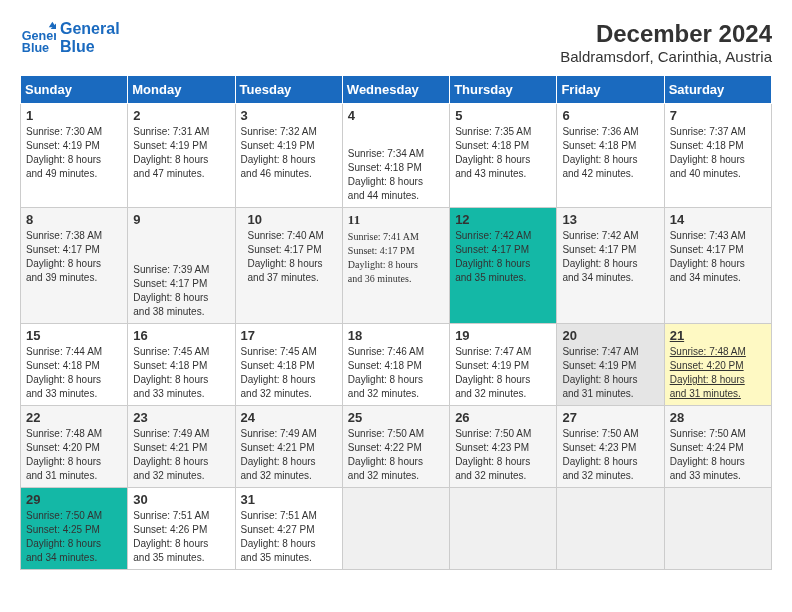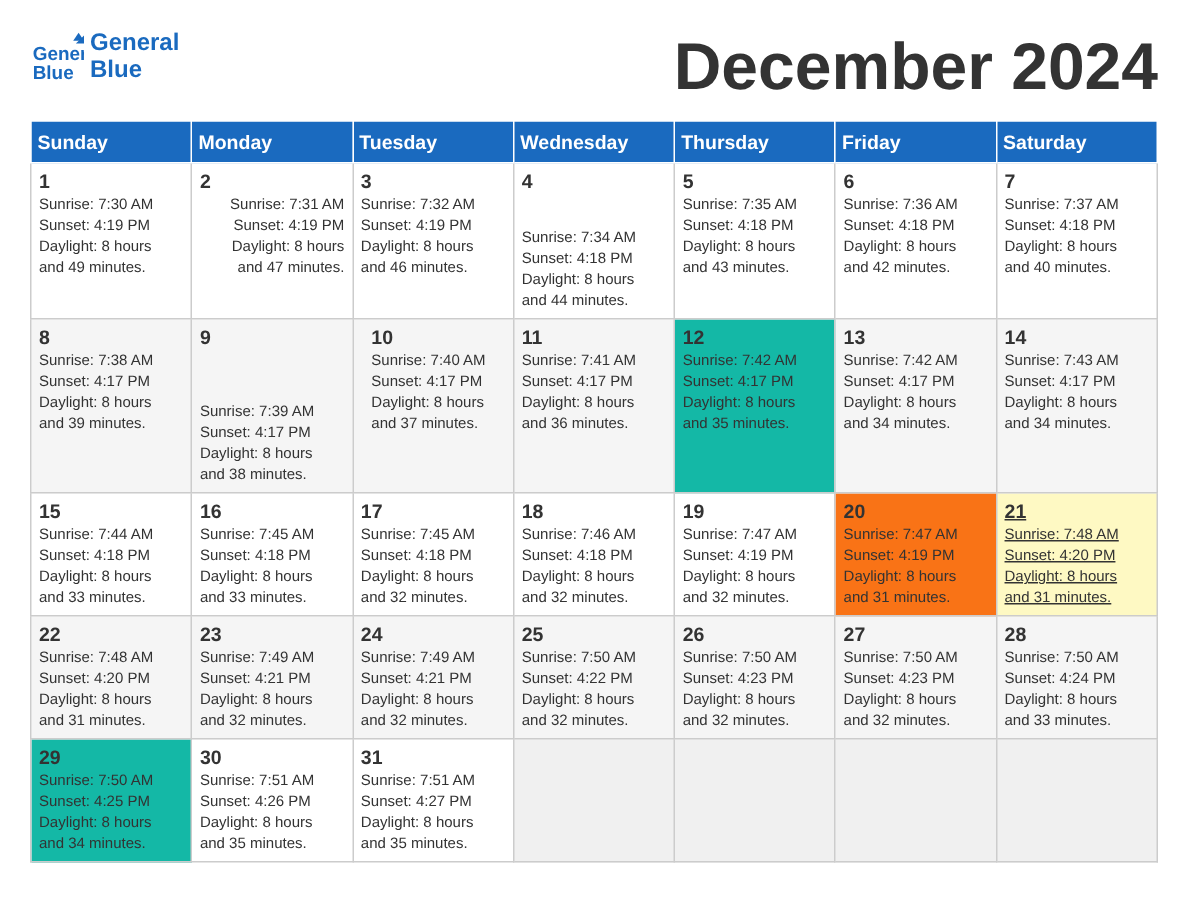--- a/index.html
+++ b/index.html
@@ -22,21 +22,21 @@
     }
     .logo-icon {
       width: 36px;
       height: 36px;
       margin-right: 4px;
     }
     .title-block {
       text-align: right;
     }
     .month-title {
-      font-size: 44px;
+      font-size: 24px;
       font-weight: bold;
       color: #333;
     }
     .location-title {
       font-size: 15px;
       color: #333;
     }
     table {
       width: 100%;
       border-collapse: collapse;
@@ -94,20 +94,21 @@
     </svg>
     <div>
       <div style="font-size:16px;font-weight:bold;color:#333;">
         <span style="color:#1a6abf;">General</span>
       </div>
       <div style="font-size:16px;font-weight:bold;color:#1a6abf;">Blue</div>
     </div>
   </div>
   <div class="title-block">
     <div class="month-title">December 2024</div>
+    <div class="location-title">Baldramsdorf, Carinthia, Austria</div>
   </div>
 </div>
 
 <table>
   <thead>
     <tr>
       <th>Sunday</th>
       <th>Monday</th>
       <th>Tuesday</th>
       <th>Wednesday</th>
@@ -120,21 +121,21 @@
   <tr>
         <td style="background: rgb(255, 255, 255);">
           <span class="day-number">1</span>
           <div class="day-info" style="white-space: pre-line;">Sunrise: 7:30 AM
 Sunset: 4:19 PM
 Daylight: 8 hours
 and 49 minutes.</div>
         </td>
         <td style="background: rgb(255, 255, 255);">
           <span class="day-number">2</span>
-          <div class="day-info" style="white-space: pre-line; text-align: right;">Sunrise: 7:31 AM
+          <div class="day-info" style="white-space: pre-line;">Sunrise: 7:31 AM
 Sunset: 4:19 PM
 Daylight: 8 hours
 and 47 minutes.</div>
         </td>
         <td style="background: rgb(255, 255, 255);">
           <span class="day-number">3</span>
           <div class="day-info" style="white-space: pre-line;">Sunrise: 7:32 AM
 Sunset: 4:19 PM
 Daylight: 8 hours
 and 46 minutes.</div>
@@ -183,21 +184,21 @@
 Daylight: 8 hours
 and 38 minutes.</div>
         </td>
         <td style="background: rgb(245, 245, 245); padding-left: 12px;">
           <span class="day-number">10</span>
           <div class="day-info" style="white-space: pre-line;">Sunrise: 7:40 AM
 Sunset: 4:17 PM
 Daylight: 8 hours
 and 37 minutes.</div>
         </td>
-        <td style="background: rgb(245, 245, 245);">
+        <td style="background: rgb(245, 245, 245); font-family: Liberation Serif, serif;">
           <span class="day-number">11</span>
           <div class="day-info" style="white-space: pre-line;">Sunrise: 7:41 AM
 Sunset: 4:17 PM
 Daylight: 8 hours
 and 36 minutes.</div>
         </td>
         <td style="background: #14b8a6;">
           <span class="day-number">12</span>
           <div class="day-info" style="white-space: pre-line;">Sunrise: 7:42 AM
 Sunset: 4:17 PM
@@ -248,21 +249,21 @@
 Daylight: 8 hours
 and 32 minutes.</div>
         </td>
         <td style="background: rgb(255, 255, 255);">
           <span class="day-number">19</span>
           <div class="day-info" style="white-space: pre-line;">Sunrise: 7:47 AM
 Sunset: 4:19 PM
 Daylight: 8 hours
 and 32 minutes.</div>
         </td>
-        <td style="background: #f97316;">
+        <td style="background: #e5e5e5;">
           <span class="day-number">20</span>
           <div class="day-info" style="white-space: pre-line;">Sunrise: 7:47 AM
 Sunset: 4:19 PM
 Daylight: 8 hours
 and 31 minutes.</div>
         </td>
         <td style="background: #fef9c3; text-decoration: underline;">
           <span class="day-number">21</span>
           <div class="day-info" style="white-space: pre-line;">Sunrise: 7:48 AM
 Sunset: 4:20 PM

